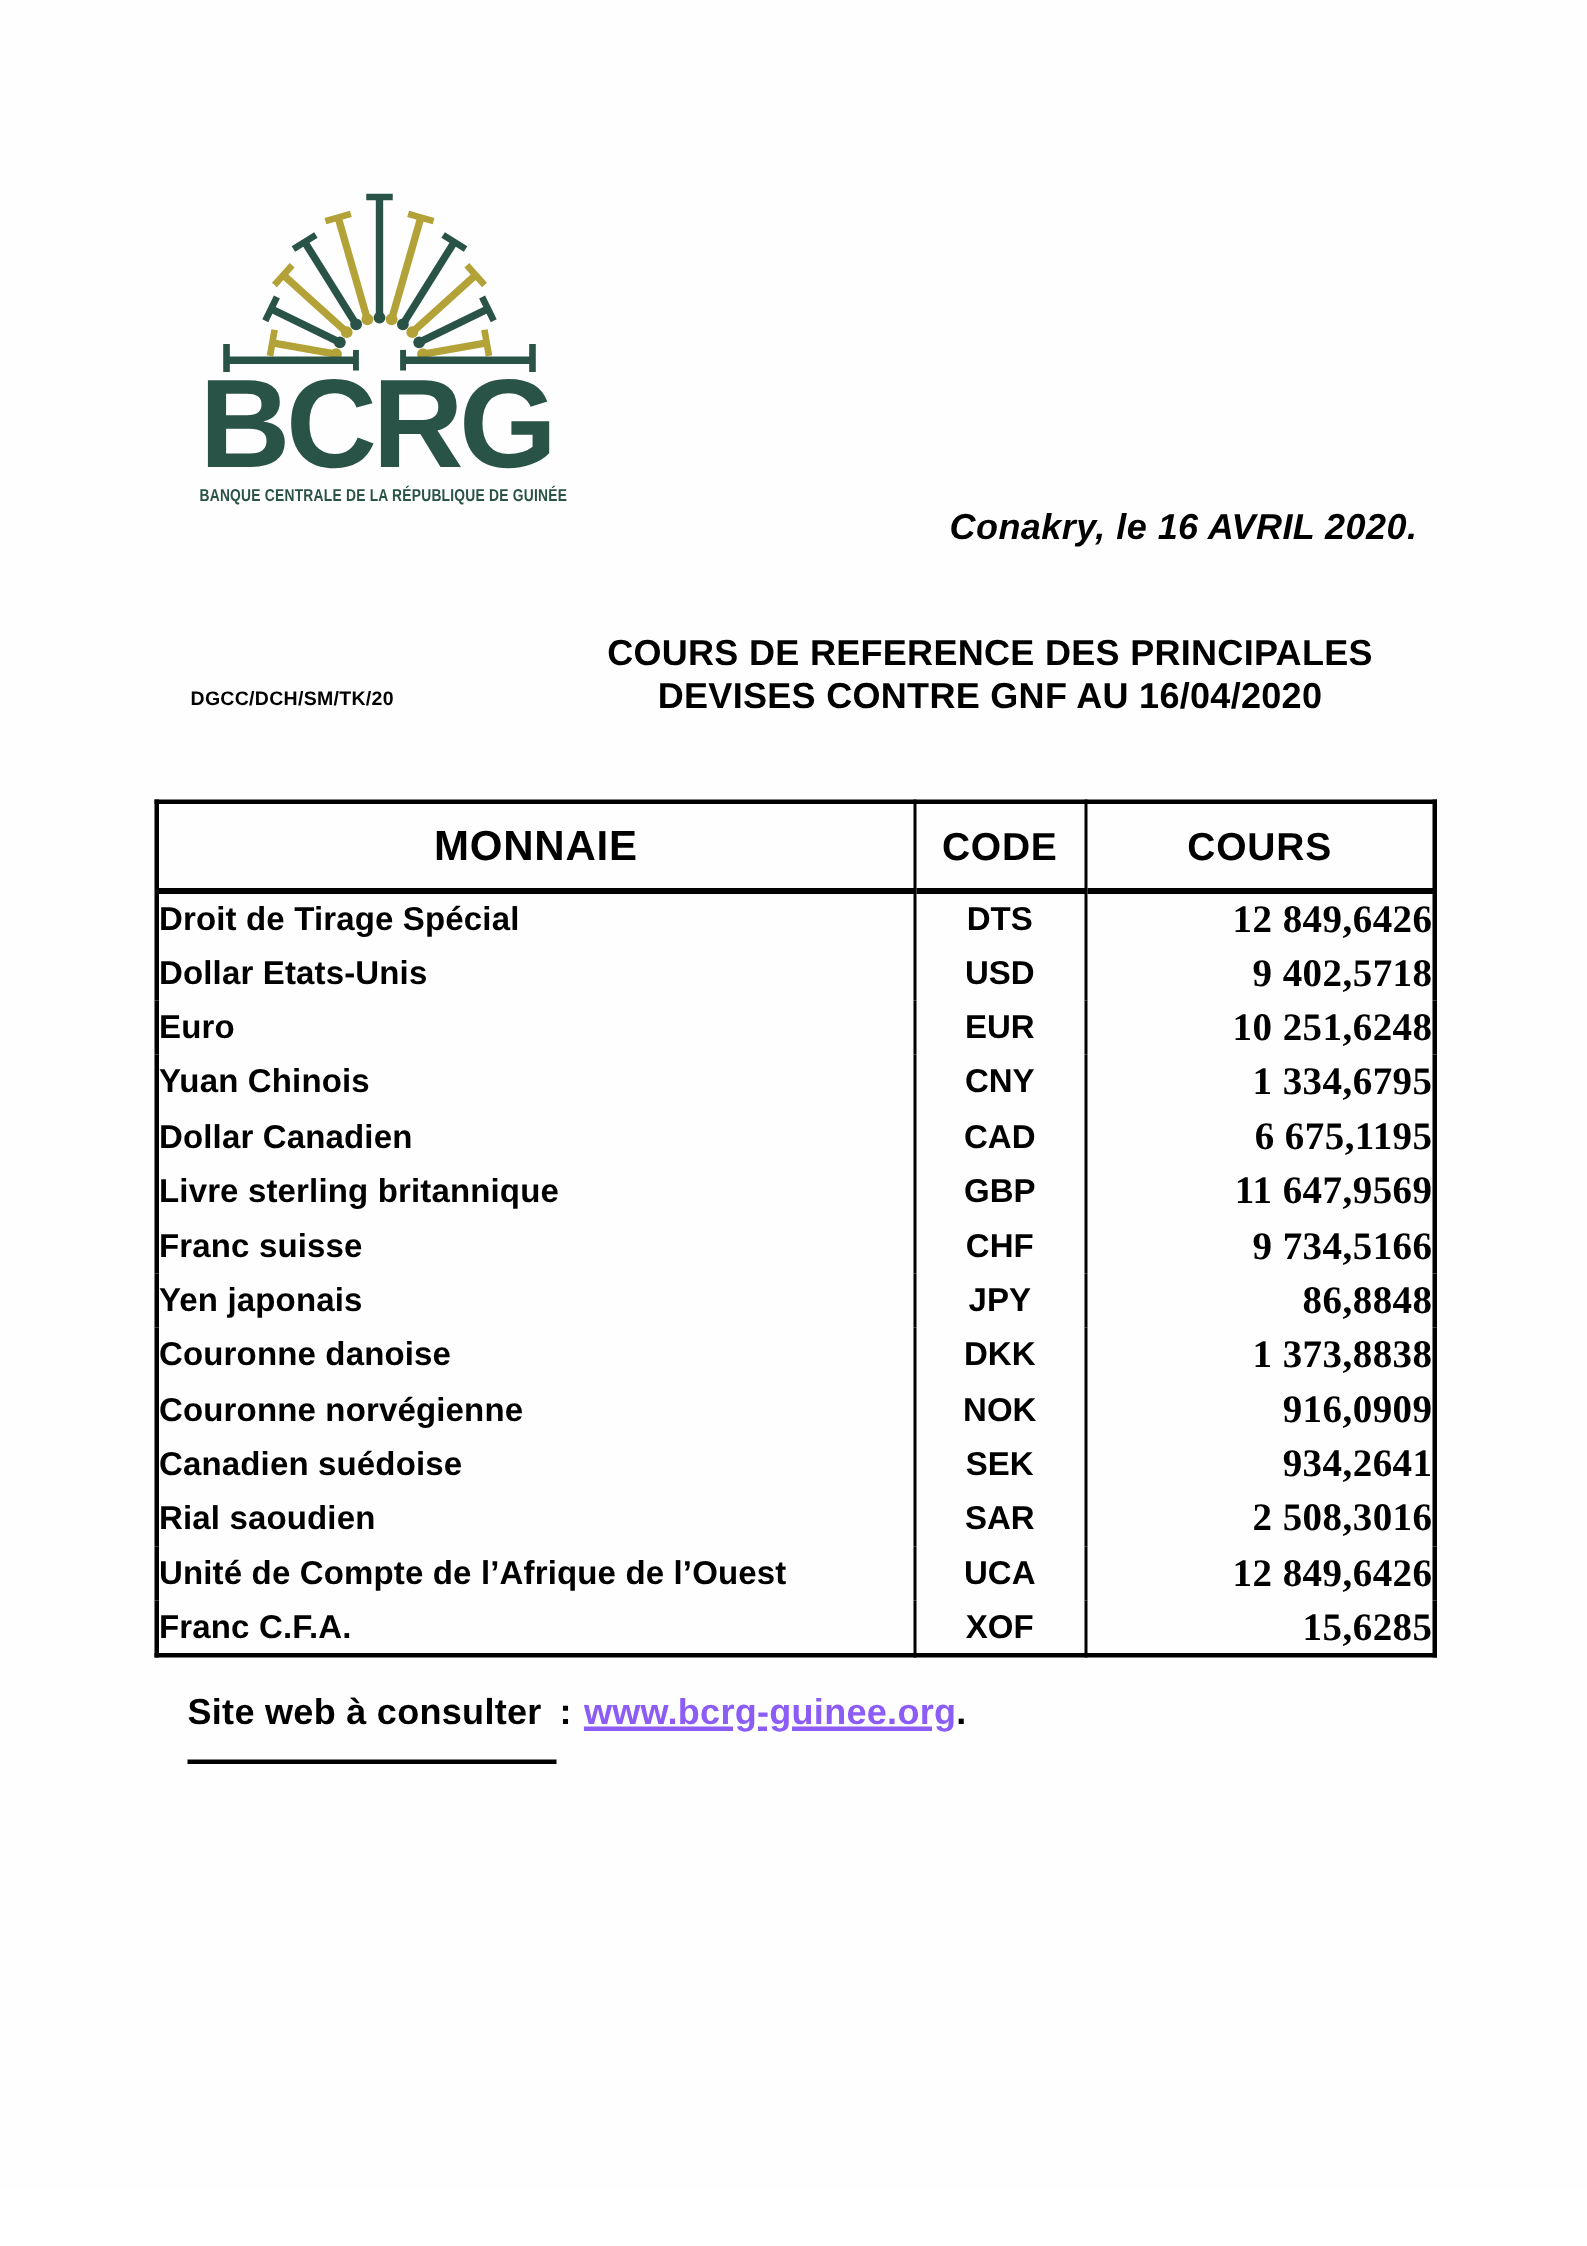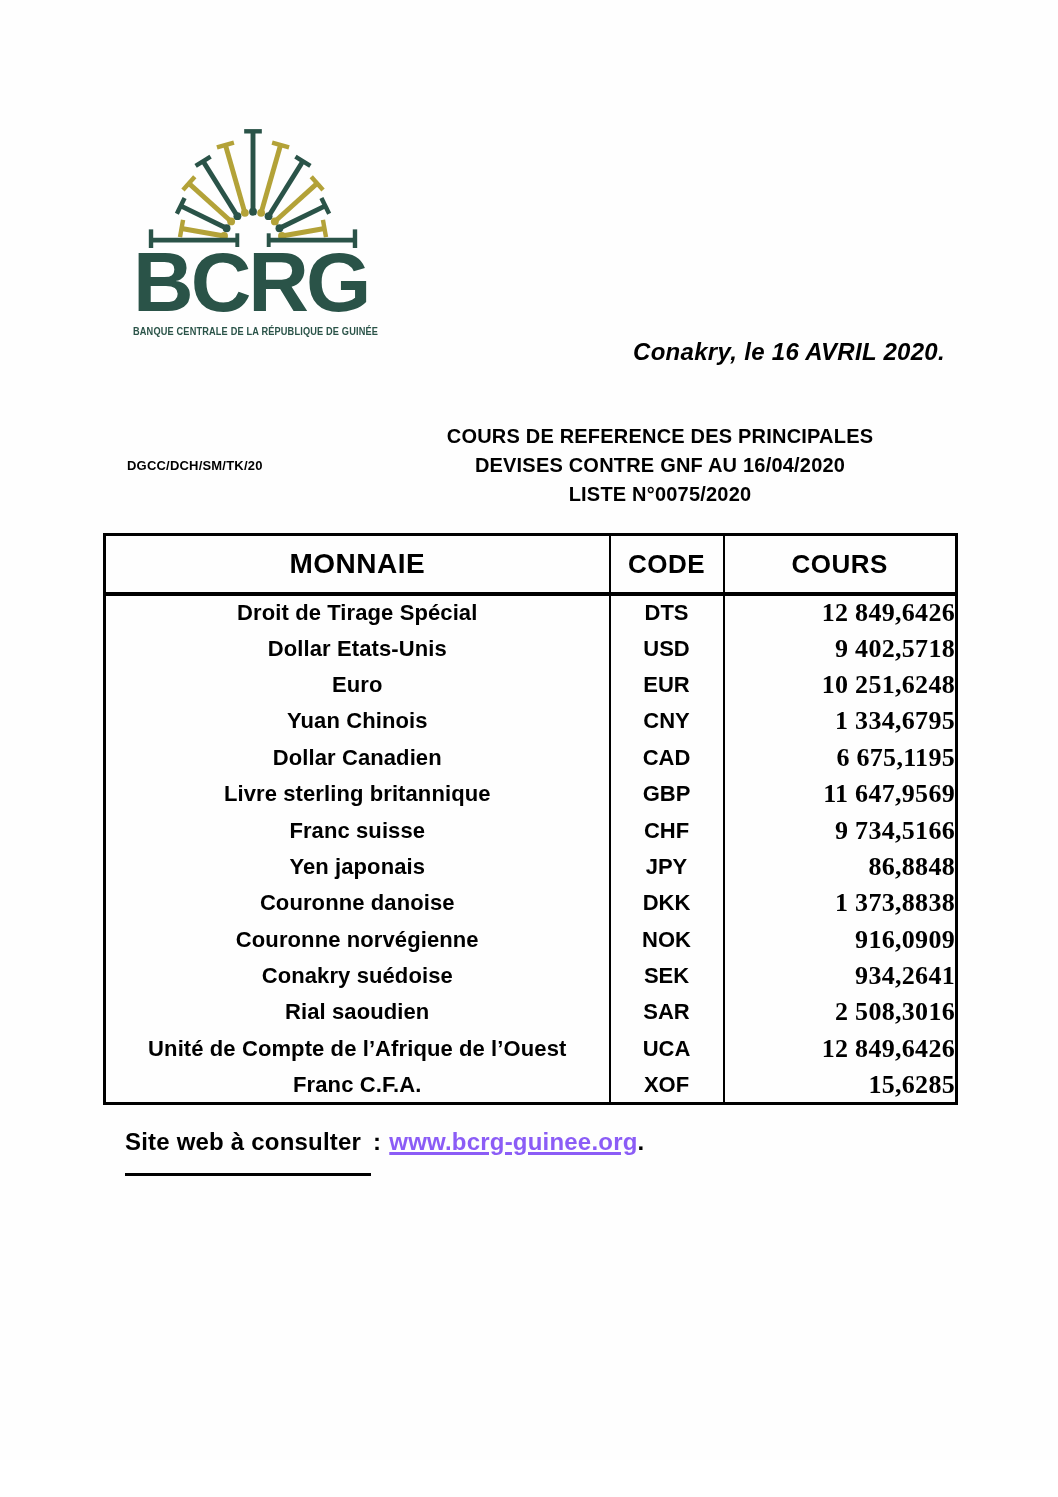--- a/index.html
+++ b/index.html
@@ -34,21 +34,21 @@
 
   
   .ref-code{
     position:absolute;left:127px;top:458px;
     font-size:13px;font-weight:700;letter-spacing:0.2px;
   }
 
   
   .doc-title{
     position:absolute;left:300px;top:422px;width:720px;
-    text-align:center;font-size:20px;font-weight:700;
+    text-align:center;font-size:24px;font-weight:700;
     line-height:28.8px;letter-spacing:0.2px;
   }
 
   
   .rates{
     position:absolute;left:103px;top:533px;
     width:852px;border-collapse:collapse;table-layout:fixed;
     border:3px solid #000;
   }
   .rates col.c-monnaie{width:505px;}
@@ -60,21 +60,21 @@
     border-bottom:4px solid #000;padding:12px;
   }
   .rates th.col-monnaie{font-size:28px;letter-spacing:0.5px;}
   .rates th.col-code,.rates th.col-cours{font-size:26px;letter-spacing:0.5px;}
   .rates .td-code,.rates th.col-code{
     border-left:2px solid #000;border-right:2px solid #000;
   }
   .rates tbody tr{height:36.4px;}
   .rates td{padding:0;vertical-align:middle;}
   .td-monnaie{
-    font-size:22px;font-weight:700;text-align:center;
+    font-size:22px;font-weight:700;text-align:left;
     padding-left:10px;letter-spacing:0.1px;white-space:nowrap;
   }
   .td-code{font-size:22px;font-weight:700;text-align:center;}
   .td-cours{
     font-family:"Liberation Serif","DejaVu Serif",serif;
     font-size:26px;font-weight:700;text-align:right;
     padding-right:36px;letter-spacing:0.3px;margin-top:20px;
   }
 
   
@@ -143,21 +143,20 @@
     <div class="logo-tagline">BANQUE CENTRALE DE LA RÉPUBLIQUE DE GUINÉE</div>
   </div>
 
   <div class="date-line">Conakry, le 16 AVRIL 2020.</div>
 
   <div class="ref-code">DGCC/DCH/SM/TK/20</div>
 
   <div class="doc-title">
     <div>COURS DE REFERENCE DES PRINCIPALES</div>
     <div>DEVISES CONTRE GNF AU  16/04/2020</div>
-    <div>LISTE N°0075/2020</div>
   </div>
 
   <table class="rates">
     <colgroup>
       <col class="c-monnaie">
         <col class="c-code">
         <col class="c-cours">
     </colgroup>
     <thead>
       <tr>
@@ -211,21 +210,21 @@
           <td class="td-monnaie">Couronne danoise</td>
           <td class="td-code">DKK</td>
           <td class="td-cours">1 373,8838</td>
         </tr>
         <tr>
           <td class="td-monnaie">Couronne norvégienne</td>
           <td class="td-code">NOK</td>
           <td class="td-cours">916,0909</td>
         </tr>
         <tr>
-          <td class="td-monnaie">Conakry suédoise</td>
+          <td class="td-monnaie">Canadien suédoise</td>
           <td class="td-code">SEK</td>
           <td class="td-cours">934,2641</td>
         </tr>
         <tr>
           <td class="td-monnaie">Rial saoudien</td>
           <td class="td-code">SAR</td>
           <td class="td-cours">2 508,3016</td>
         </tr>
         <tr>
           <td class="td-monnaie">Unité de Compte de l’Afrique de l’Ouest</td>

